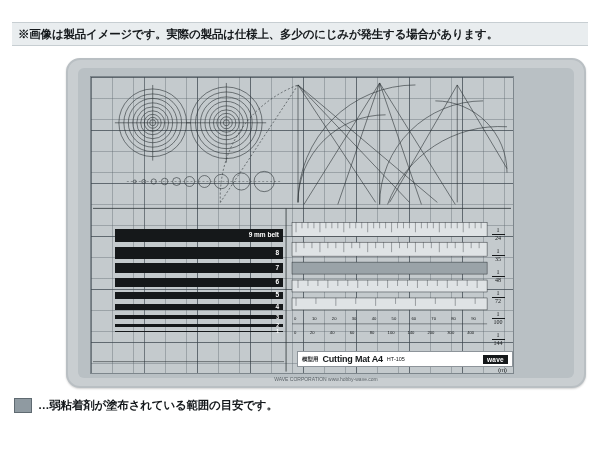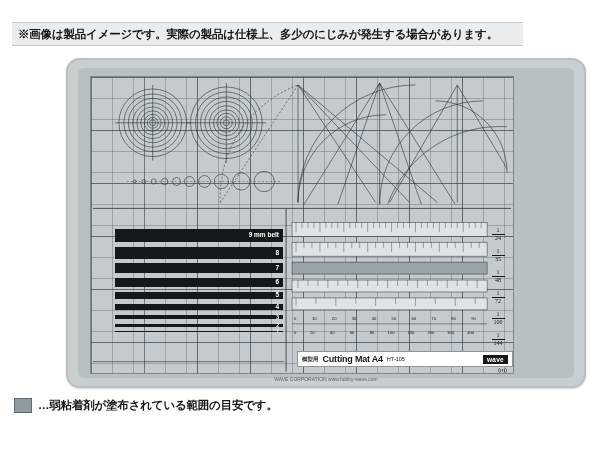--- a/index.html
+++ b/index.html
@@ -13,21 +13,21 @@
     font-family: "Liberation Sans", sans-serif;
     overflow: hidden;
     position: relative;
   }
 
   
   .notice-top {
     position: absolute;
     left: 12px;
     top: 22px;
-    width: 511px;
+    width: 576px;
     height: 24px;
     background: #e9edef;
     border-top: 1px solid #c7ced2;
     border-bottom: 1px solid #c7ced2;
     display: flex;
     align-items: center;
     box-sizing: border-box;
     padding-left: 6px;
   }
   .notice-top .txt {

